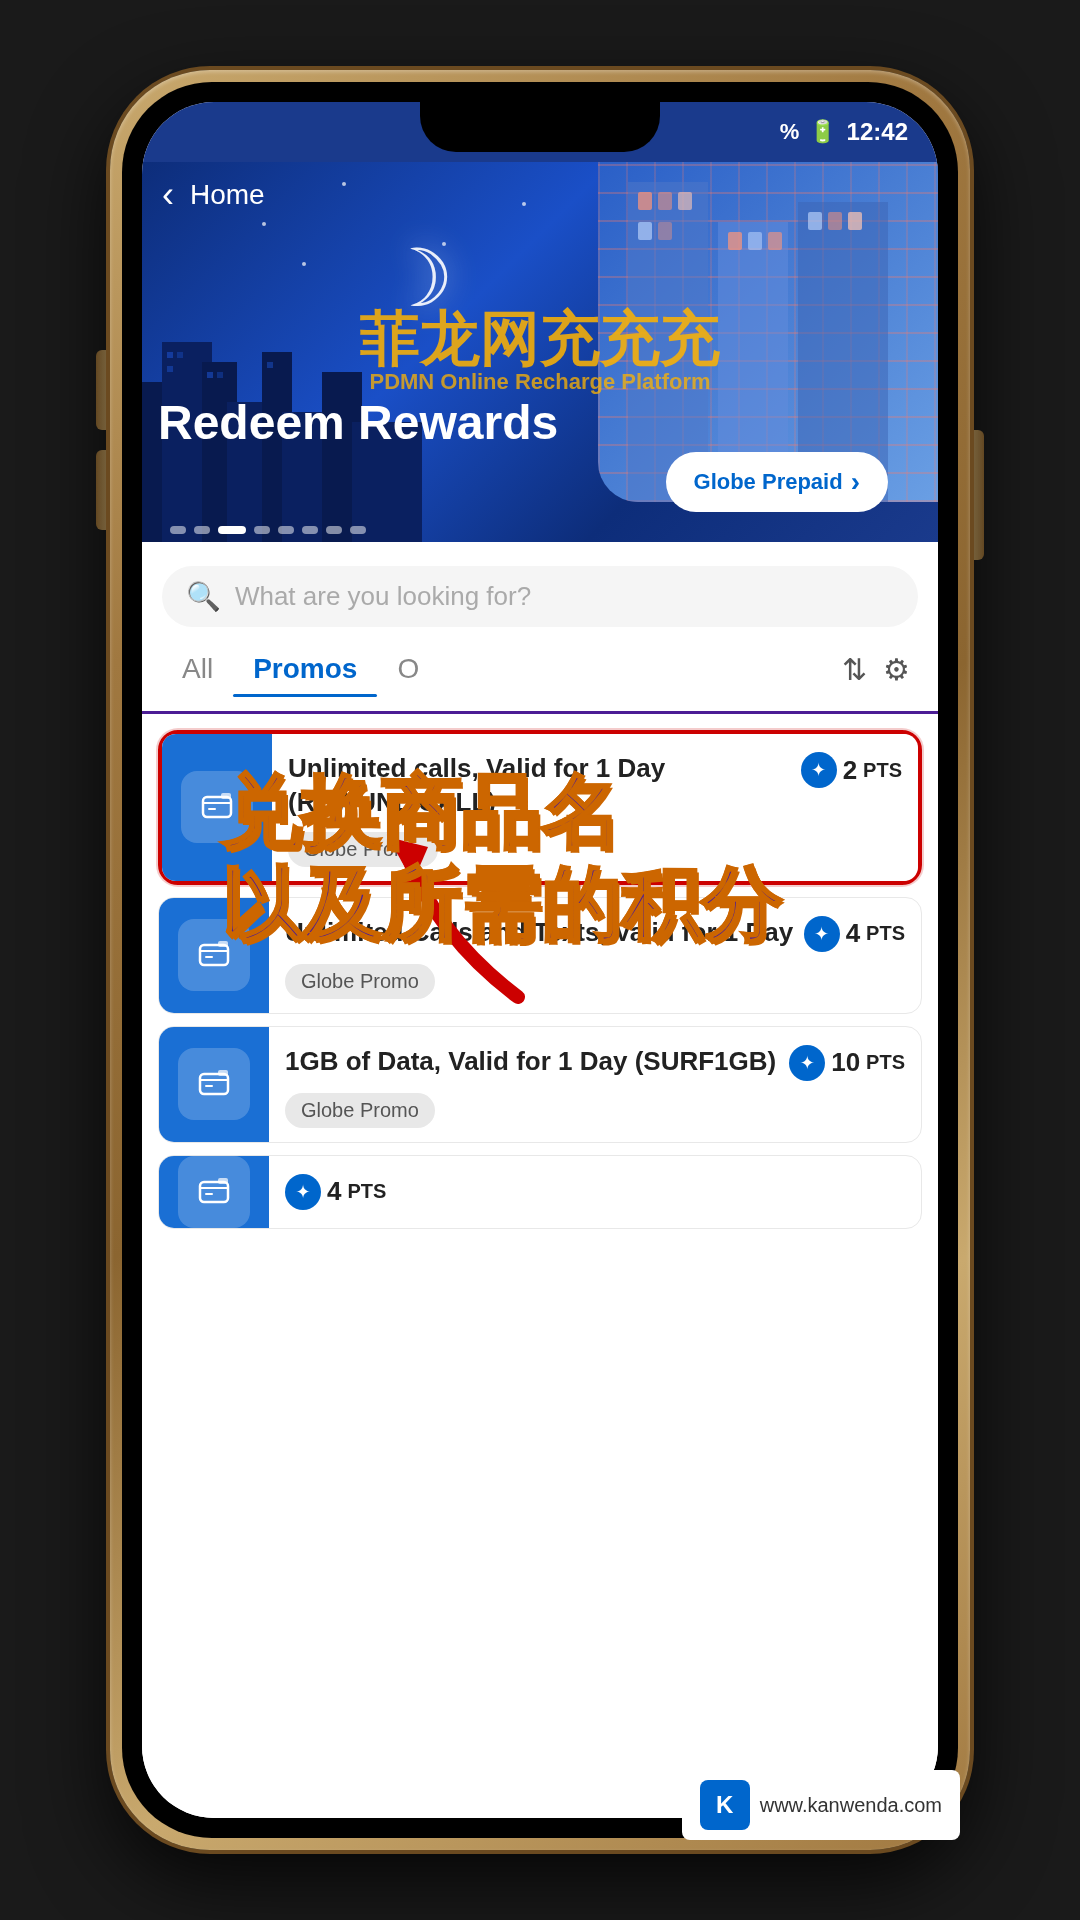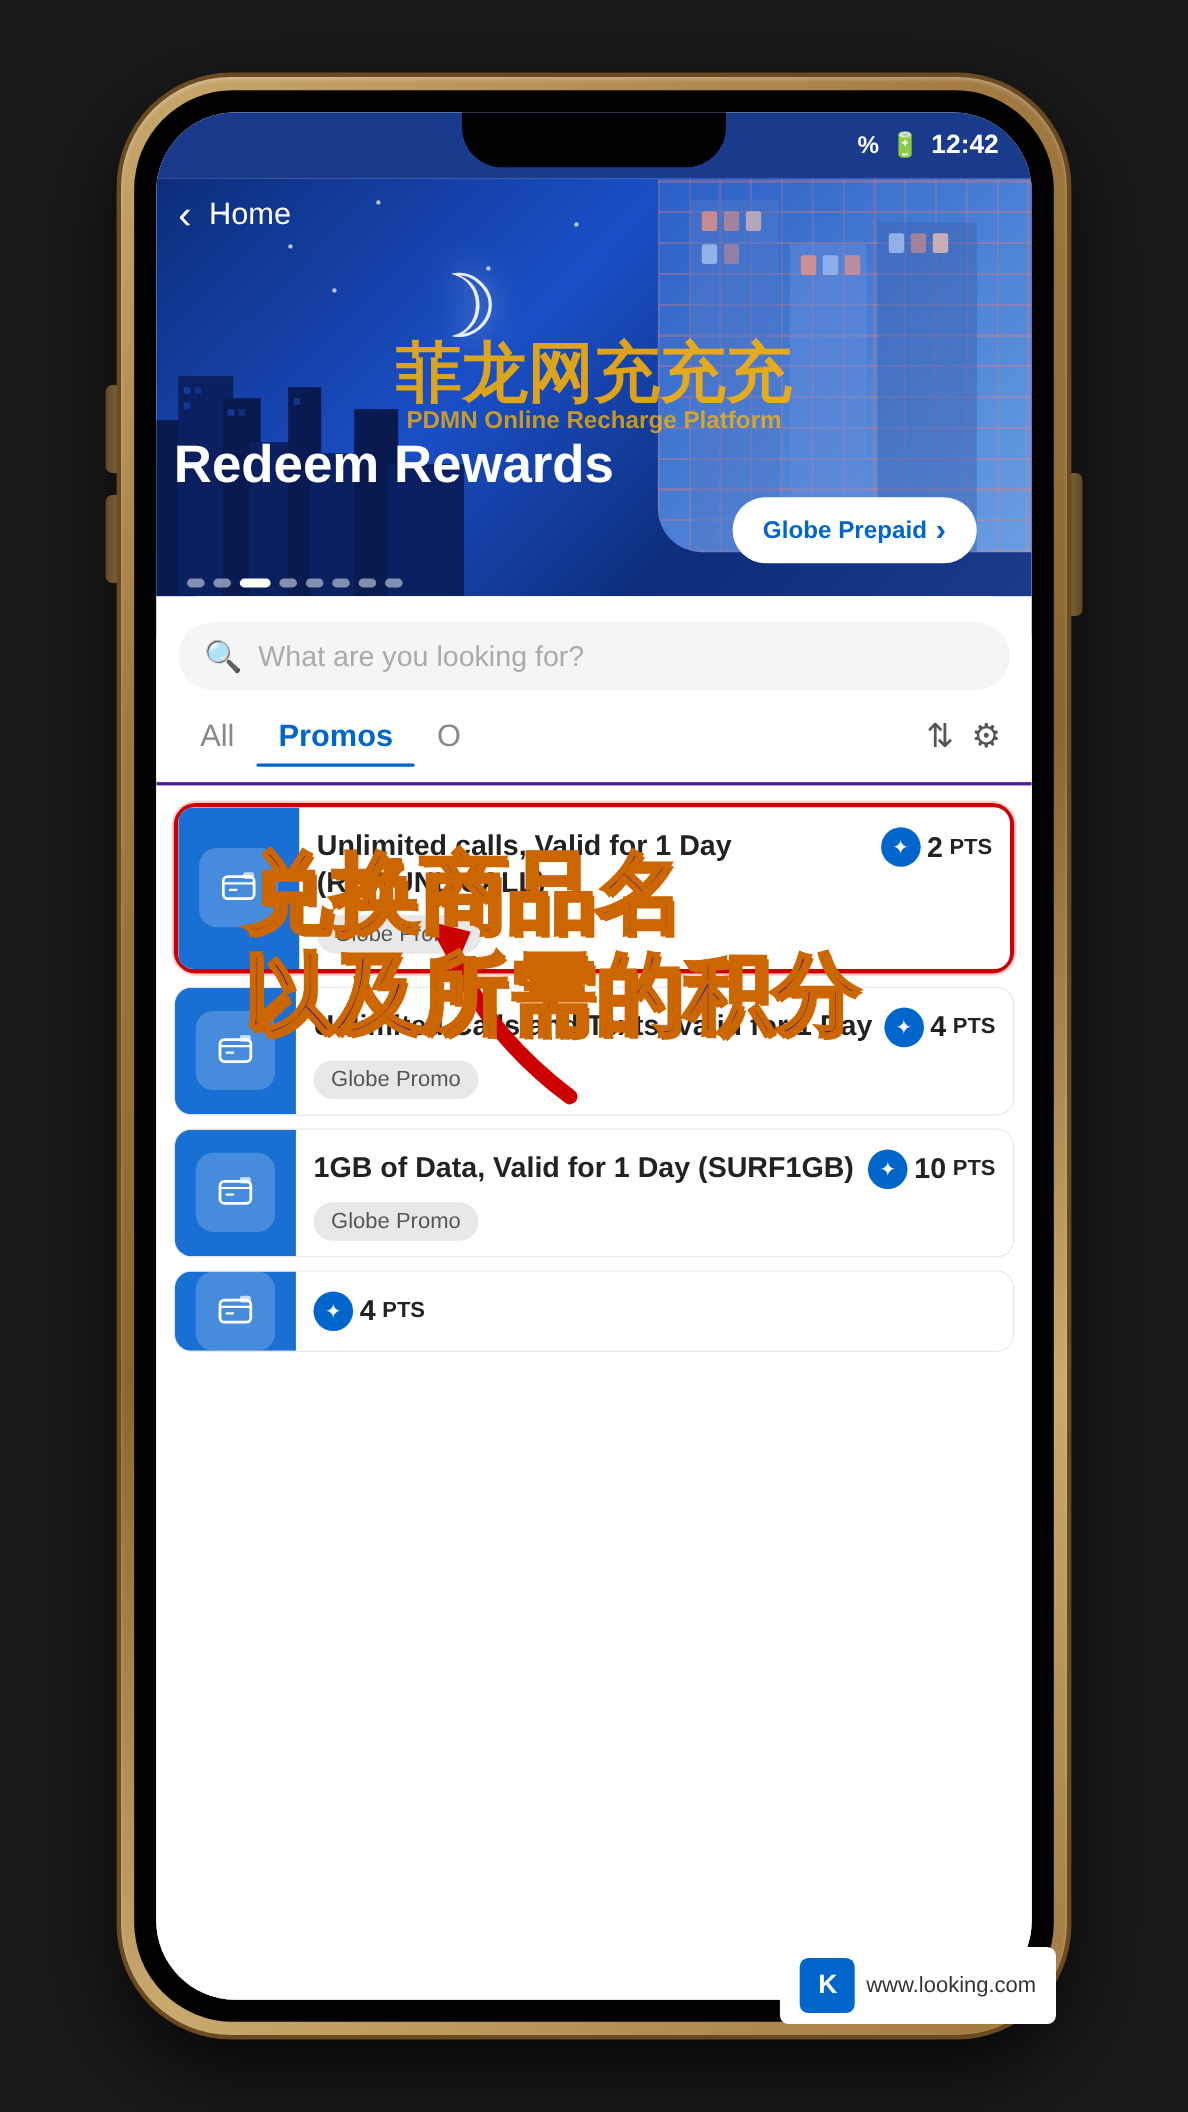--- a/index.html
+++ b/index.html
@@ -740,16 +740,16 @@
         </div>
 
       </div>
 
     </div>
 
   </div>
 
   <div style="position:absolute; bottom:10px; right:10px; display:flex; align-items:center; gap:10px; background:#fff; padding:10px 18px; border-radius:8px;">
     <div class="kanwenda-logo">K</div>
-    <div style="font-size:20px; color:#333;">www.looking.com</div>
+    <div style="font-size:20px; color:#333;">www.kanwenda.com</div>
   </div>
 
 </div>
 
 </body></html>

